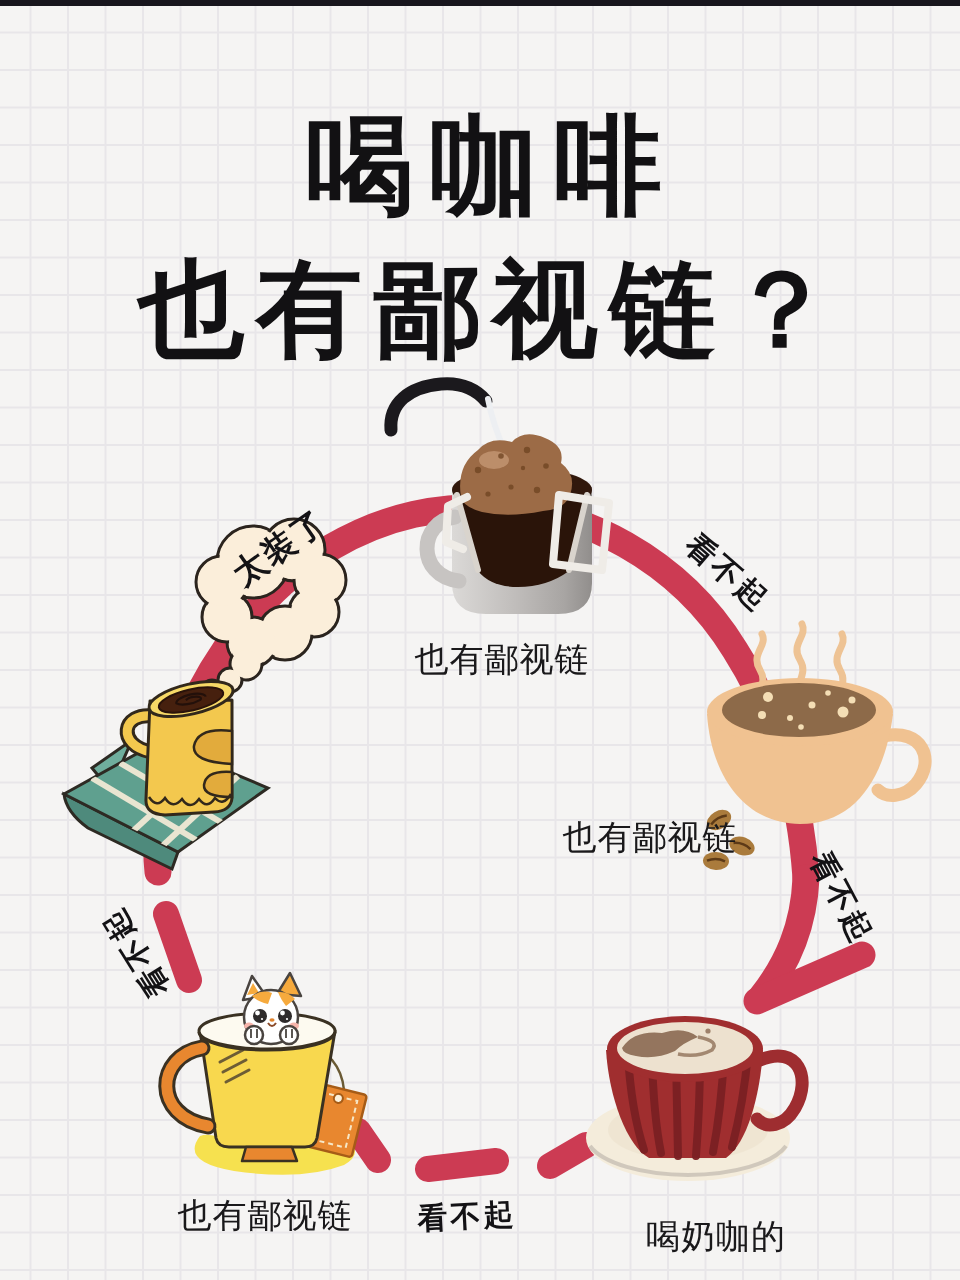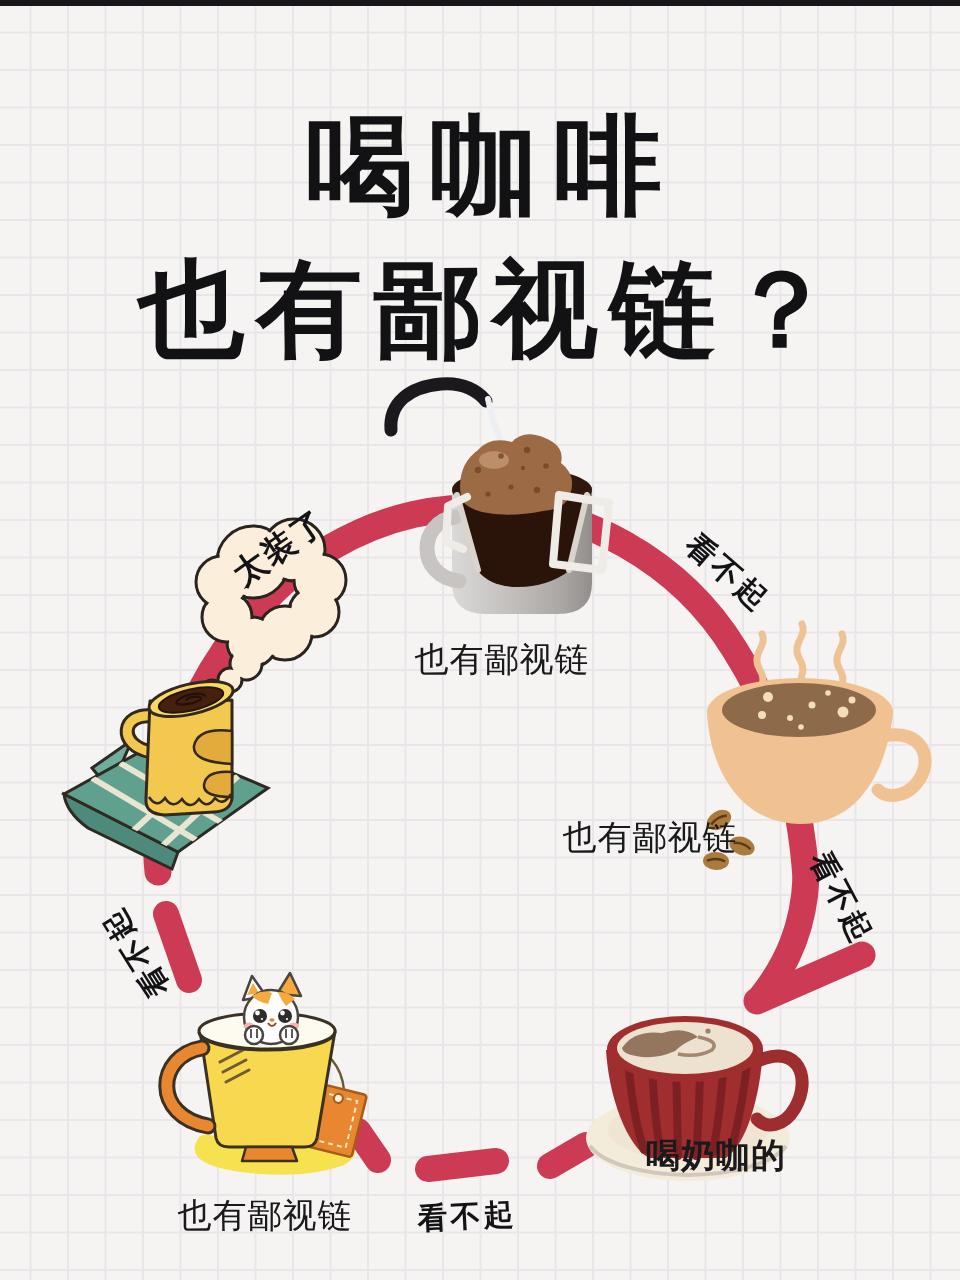--- a/index.html
+++ b/index.html
@@ -242,21 +242,21 @@
           </g>
       </g>
     </g>
   </svg>
 
   <div class="title l1">喝咖啡</div>
   <div class="title l2">也有鄙视链？</div>
 
   <div class="node-label" style="left:502px;top:660px;">也有鄙视链</div>
   <div class="node-label" style="left:650px;top:838px;">也有鄙视链</div>
-  <div class="node-label" style="left:716px;top:1156px;font-weight:bold;">喝奶咖的</div>
+  <div class="node-label" style="left:716px;top:1237px;">喝奶咖的</div>
   <div class="node-label" style="left:265px;top:1216px;">也有鄙视链</div>
 
   <div class="cloud-label" style="left:280px;top:548px;transform:translate(-50%,-50%) rotate(-35deg);">太装了</div>
   <div class="contempt" style="left:727px;top:573px;transform:translate(-50%,-50%) rotate(41deg);">看不起</div>
   <div class="contempt" style="left:841px;top:898px;transform:translate(-50%,-50%) rotate(62deg);">看不起</div>
   <div class="contempt" style="left:467px;top:1217px;transform:translate(-50%,-50%) rotate(-3deg);">看不起</div>
   <div class="contempt" style="left:136px;top:952px;transform:translate(-50%,-50%) rotate(238deg);">看不起</div>
 </div>
 
 </body></html>

